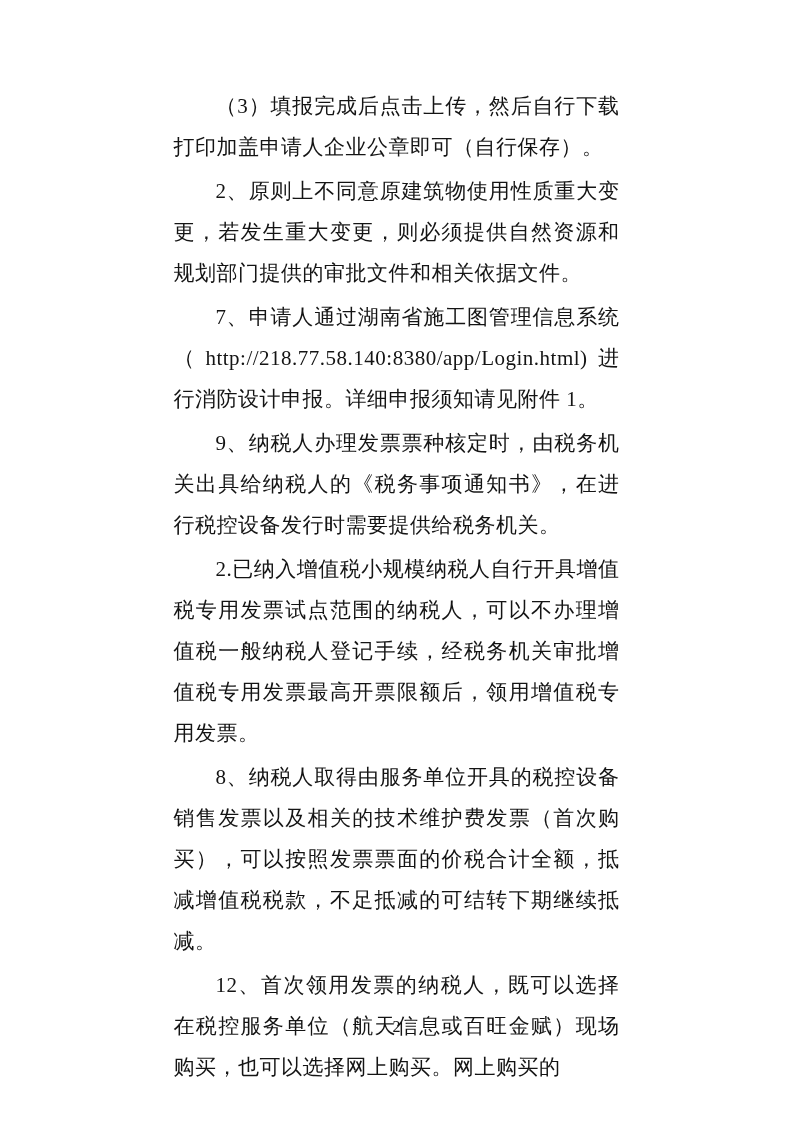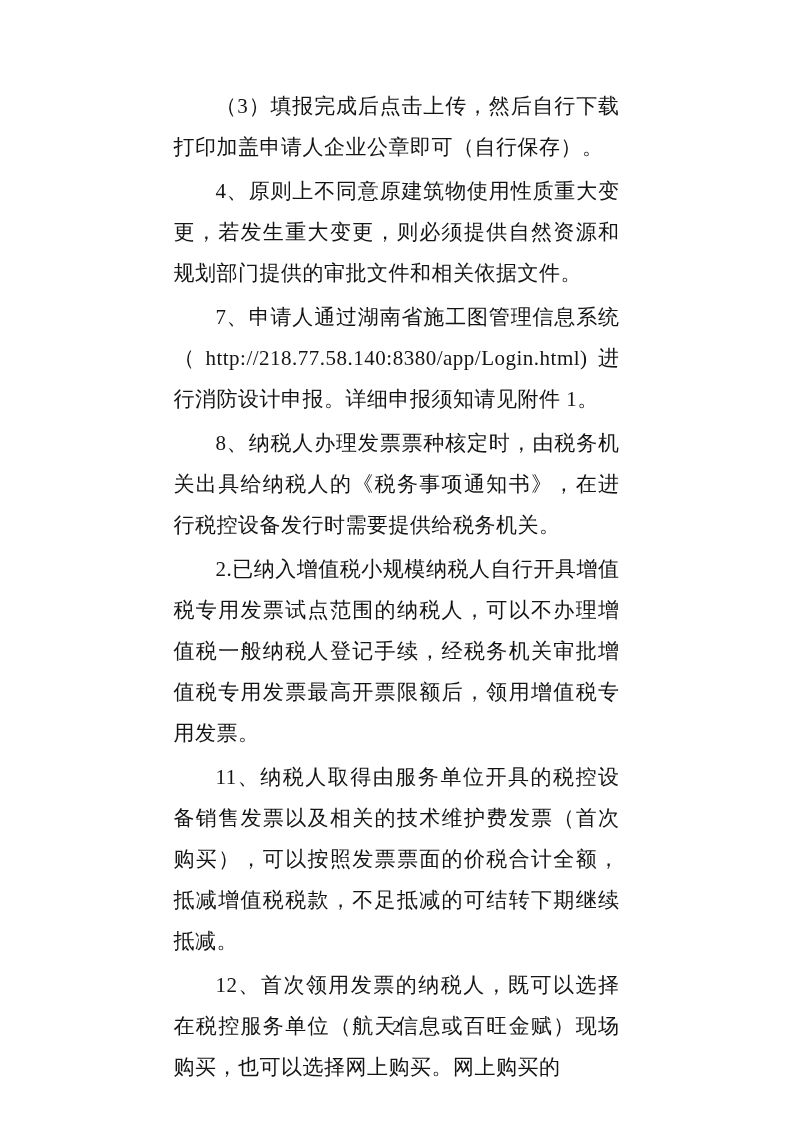--- a/index.html
+++ b/index.html
@@ -42,21 +42,21 @@
     font-size: 16px;
     color: #141414;
   }
 </style>
 </head>
 <body>
 
 <div class="page">
   <div class="content">
     <p>（3）填报完成后点击上传，然后自行下载打印加盖申请人企业公章即可（自行保存）。</p>
-    <p>4、原则上不同意原建筑物使用性质重大变更，若发生重大变更，则必须提供自然资源和规划部门提供的审批文件和相关依据文件。</p>
+    <p>2、原则上不同意原建筑物使用性质重大变更，若发生重大变更，则必须提供自然资源和规划部门提供的审批文件和相关依据文件。</p>
     <p>7、申请人通过湖南省施工图管理信息系统（http://218.77.58.140:8380/app/Login.html)进行消防设计申报。详细申报须知请见附件 1。</p>
-    <p>8、纳税人办理发票票种核定时，由税务机关出具给纳税人的《税务事项通知书》，在进行税控设备发行时需要提供给税务机关。</p>
+    <p>9、纳税人办理发票票种核定时，由税务机关出具给纳税人的《税务事项通知书》，在进行税控设备发行时需要提供给税务机关。</p>
     <p>2.已纳入增值税小规模纳税人自行开具增值税专用发票试点范围的纳税人，可以不办理增值税一般纳税人登记手续，经税务机关审批增值税专用发票最高开票限额后，领用增值税专用发票。</p>
-    <p>11、纳税人取得由服务单位开具的税控设备销售发票以及相关的技术维护费发票（首次购买），可以按照发票票面的价税合计全额，抵减增值税税款，不足抵减的可结转下期继续抵减。</p>
+    <p>8、纳税人取得由服务单位开具的税控设备销售发票以及相关的技术维护费发票（首次购买），可以按照发票票面的价税合计全额，抵减增值税税款，不足抵减的可结转下期继续抵减。</p>
     <p>12、首次领用发票的纳税人，既可以选择在税控服务单位（航天信息或百旺金赋）现场购买，也可以选择网上购买。网上购买的</p>
   </div>
   <div class="footer">2</div>
 </div>
 
 </body></html>

